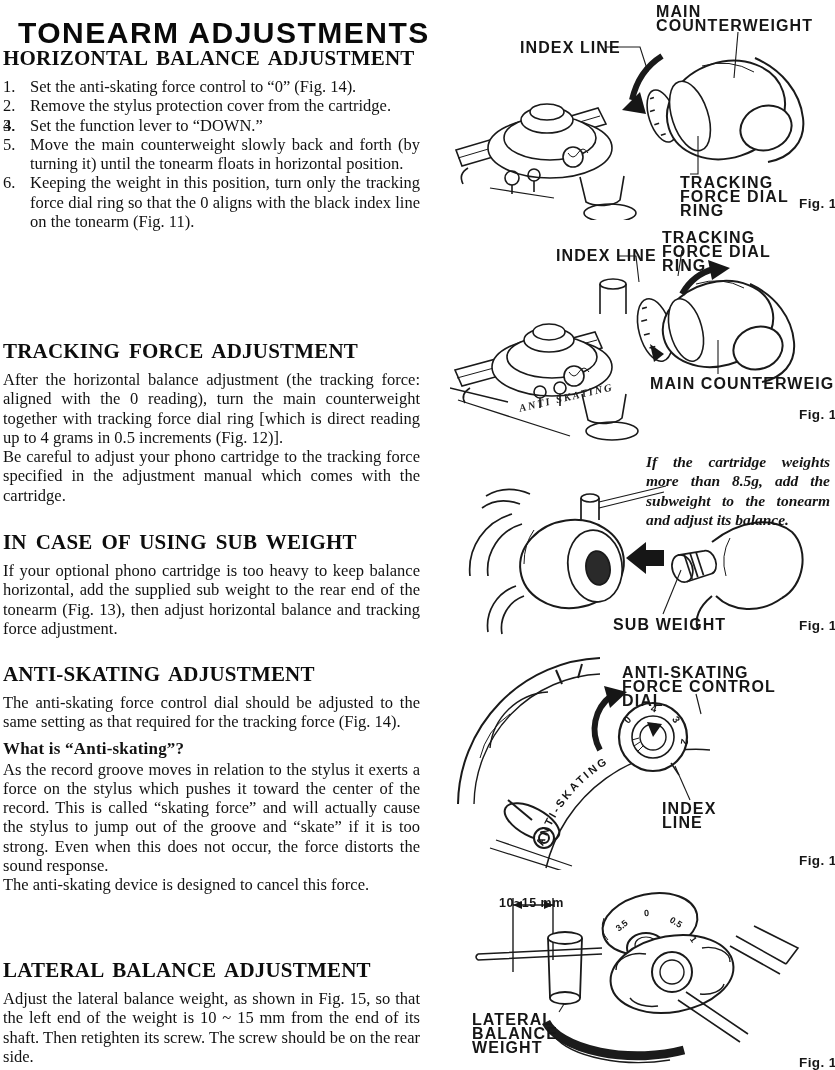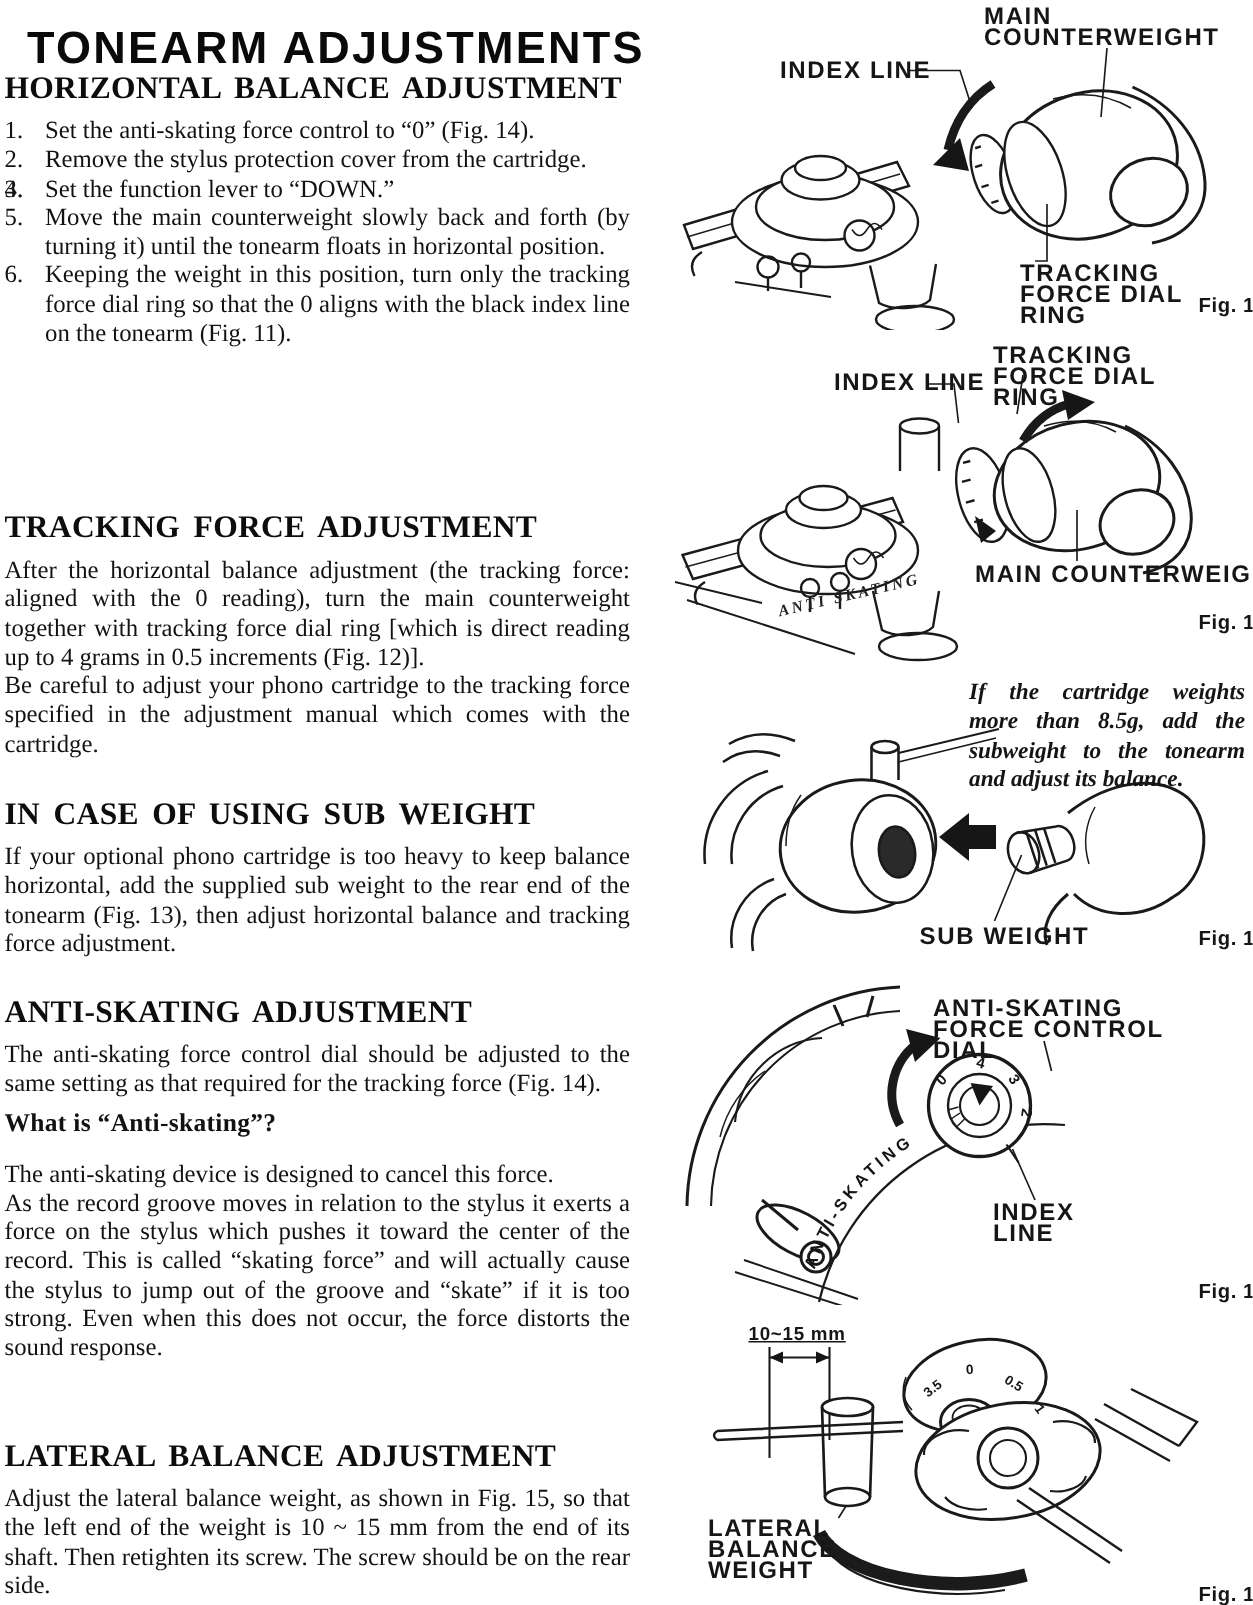--- a/index.html
+++ b/index.html
@@ -14,21 +14,21 @@
   }
   .section{position:absolute;left:3px;width:417px;}
   .sec-heading{
     margin:0 0 6px 0;font-size:21px;font-weight:700;
     word-spacing:3.5px;letter-spacing:0.2px;color:#0d0d0d;white-space:nowrap;
   }
   .body-text{font-size:16.5px;line-height:19.3px;text-align:justify;margin:0;}
   ol.steps{list-style:none;margin:0;padding:0 0 0 27px;}
   ol.steps li{position:relative;text-align:justify;font-size:16.5px;line-height:19.3px;}
   ol.steps .num{position:absolute;left:-27px;top:0;}
-  .sub-heading{margin:7px 0 14px 0;font-size:17px;font-weight:700;letter-spacing:0.2px;}
+  .sub-heading{margin:7px 0 1px 0;font-size:17px;font-weight:700;letter-spacing:0.2px;}
   .figure{position:absolute;width:385px;}
   .figure svg{position:absolute;left:0;top:0;}
   .fig-label{
     position:absolute;font-family:"Liberation Sans",sans-serif;
     font-size:16px;font-weight:700;letter-spacing:1.1px;line-height:14px;color:#161616;
   }
   .nowrap{white-space:nowrap;}
   .fig-caption{
     position:absolute;font-family:"Liberation Sans",sans-serif;
     font-size:13.5px;font-weight:700;letter-spacing:0.4px;color:#161616;white-space:nowrap;margin-left:24px;
@@ -77,22 +77,22 @@
 
   <div class="section" style="top:530px;">
     <h2 class="sec-heading">IN CASE OF USING SUB WEIGHT</h2>
     <p class="body-text">If your optional phono cartridge is too heavy to keep balance horizontal, add the supplied sub weight to the rear end of the tonearm (Fig. 13), then adjust horizontal balance and tracking force adjustment.</p>
   </div>
 
   <div class="section" style="top:662px;">
     <h2 class="sec-heading">ANTI-SKATING ADJUSTMENT</h2>
     <p class="body-text">The anti-skating force control dial should be adjusted to the same setting as that required for the tracking force (Fig. 14).</p>
     <h3 class="sub-heading">What is “Anti-skating”?</h3>
+    <p class="body-text">As the record groove moves in relation to the stylus it exerts a force on the stylus which pushes it toward the center of the record. This is called “skating force” and will actually cause the stylus to jump out of the groove and “skate” if it is too strong. Even when this does not occur, the force distorts the sound response.</p>
     <p class="body-text">The anti-skating device is designed to cancel this force.</p>
-    <p class="body-text">As the record groove moves in relation to the stylus it exerts a force on the stylus which pushes it toward the center of the record. This is called “skating force” and will actually cause the stylus to jump out of the groove and “skate” if it is too strong. Even when this does not occur, the force distorts the sound response.</p>
   </div>
 
   <div class="section" style="top:958px;">
     <h2 class="sec-heading">LATERAL BALANCE ADJUSTMENT</h2>
     <p class="body-text">Adjust the lateral balance weight, as shown in Fig. 15, so that the left end of the weight is 10 ~ 15 mm from the end of its shaft. Then retighten its screw.  The screw should be on the rear side.</p>
   </div>
 
   <div class="figure" style="left:450px;top:0;height:220px;">
     <svg width="385" height="220" viewBox="0 0 385 220">
       <g class="stroke" stroke-width="1.6">
@@ -306,18 +306,18 @@
       <g>
         <text class="dialnum" font-size="9" x="166" y="58" transform="rotate(-38 170 55)">3.5</text>
         <text class="dialnum" font-size="9" x="194" y="44" transform="rotate(-4 197 41)">0</text>
         <text class="dialnum" font-size="9" x="220" y="52" transform="rotate(32 224 49)">0.5</text>
         <text class="dialnum" font-size="9" x="241" y="70" transform="rotate(55 243 67)">1</text>
       </g>
       <g class="stroke" stroke-width="1.1">
         <path d="M114,132 L109,140"></path>
       </g>
     </svg>
-    <div class="dim-label" style="left:49px;top:10px;text-decoration:underline;">10~15 mm</div>
+    <div class="dim-label" style="left:49px;top:24px;">10~15 mm</div>
     <div class="fig-label" style="left:22px;top:141px;width:150px;">LATERAL BALANCE WEIGHT</div>
     <div class="fig-caption" style="left:325px;top:183px;">Fig. 15</div>
   </div>
 
 </div>
 
 </body></html>

